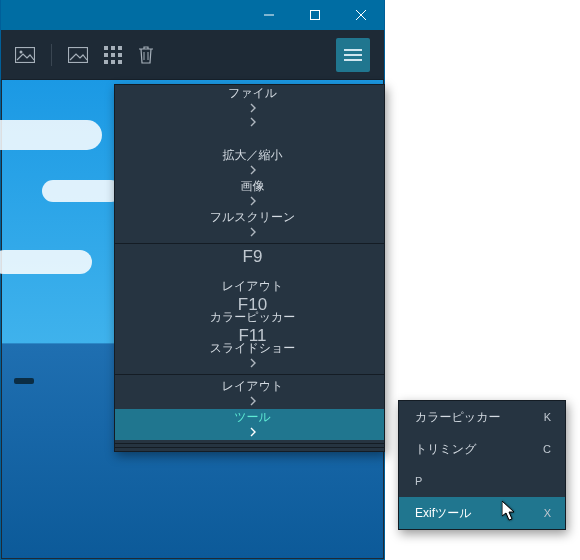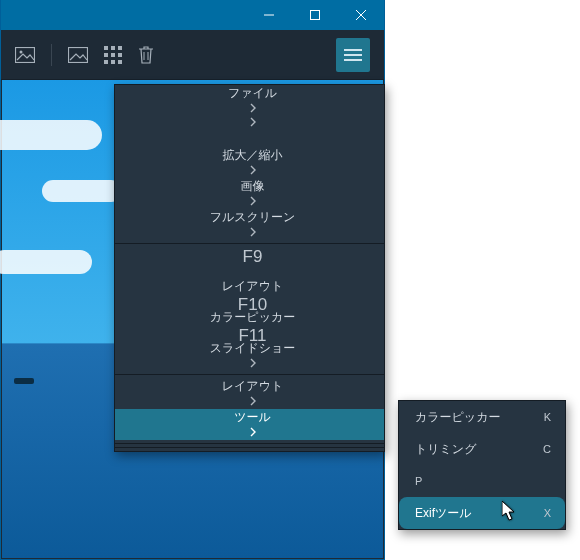--- a/index.html
+++ b/index.html
@@ -75,42 +75,42 @@
   .menu .sep { height:1px; background:#141c24; margin:3px 0; }
   .menu .item {
     display:flex; align-items:center;
     height: 31px;
     padding: 0 16px 0 22px;
     flex-direction: column;
   }
   .menu .item .label { flex:1; }
   .menu .item .shortcut { color:#c0c8d0; font-size:17px; }
   .menu .item .chev { color:#b0b8c0; }
-  .menu .item.active { background:#20768f; color:#ffffff; }
+  .menu .item.active { background:#20768f; color:#5eead4; }
   .menu .item.active .chev { color:#fff; }
 
   
   .submenu {
     position:absolute;
     top: 400px; left: 398px;
     width: 168px;
     background:#263441;
     border:1px solid #141c24;
     box-shadow: 2px 4px 10px rgba(0,0,0,0.4);
     font-size:12px; color:#d4dbe2;
   }
   .submenu .item {
     display:flex; align-items:center;
     height:32px;
     padding: 0 14px 0 16px;
     gap: 8px;
   }
   .submenu .item .label { flex:1; }
   .submenu .item .shortcut { color:#c0c8d0; font-size:11px; }
-  .submenu .item.active { background:#20768f; color:#fff;border-radius:8px; }
+  .submenu .item.active { background:#20768f; color:#fff; }
 
   
   .cursor {
     position:absolute;
     top: 501px; left: 502px;
     pointer-events: none;
   }
   .cursor svg { width:16px; height:20px; filter: drop-shadow(0 0 1px rgba(0,0,0,0.7));}
 
   .chev svg { width:6px; height:10px; }

